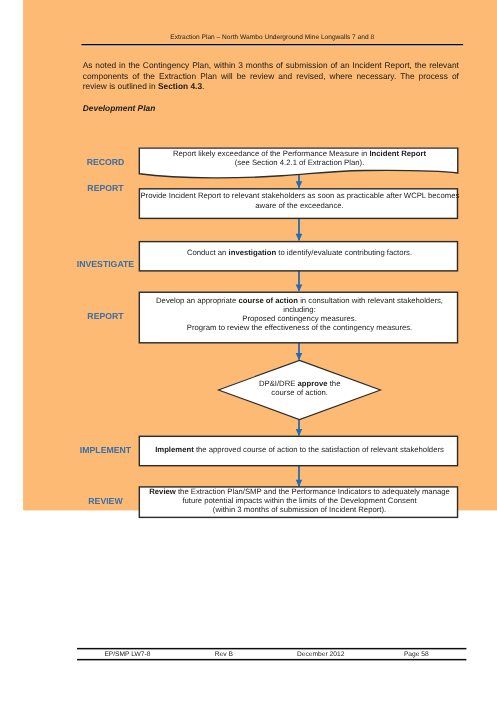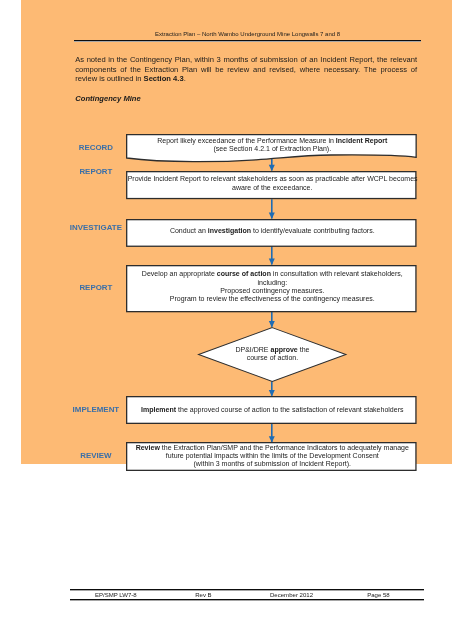--- a/index.html
+++ b/index.html
@@ -46,21 +46,21 @@
 
 <div class="page">
 
   <div class="hdr-text">Extraction Plan – North Wambo Underground Mine Longwalls 7 and 8</div>
   <div class="rule hdr-rule"></div>
 
   <div class="para">
     <span>As noted in the Contingency Plan, within 3 months of submission of an Incident Report, the relevant components of the Extraction Plan will be review and revised, where necessary.  The process of review is outlined in </span><b>Section 4.3</b><span>.</span>
   </div>
 
-  <div class="subhead">Contingency Mine</div>
+  <div class="subhead">Development Plan</div>
 
   <div class="chart">
 
     <svg class="wires" viewBox="0 0 452 640">
       <g stroke="#1f6cb4" stroke-width="1.6" fill="#1f6cb4" stroke-linecap="butt">
         <line x1="250.8" y1="157.6" x2="250.8" y2="170.6"></line>
         <polygon points="250.8,171.2 247.8,164.8 253.8,164.8" stroke="none"></polygon>
         <line x1="250.8" y1="199.2" x2="250.8" y2="218.4"></line>
         <polygon points="250.8,219.0 247.8,212.6 253.8,212.6" stroke="none"></polygon>
         <line x1="250.8" y1="246.0" x2="250.8" y2="264.4"></line>
@@ -89,21 +89,21 @@
     <div class="node" style="left:105.3px;top:171.4px;width:290.6px;height:28.2px;">
       <svg width="292.6" height="30.2" viewBox="0 0 292.6 30.2">
           <rect x="0.65" y="0.65" width="289.3" height="26.9" fill="#ffffff" stroke="#2d2d2d" stroke-width="1.3"></rect>
         </svg>
       <div class="txt" style="top:4px;">
         <span>Provide Incident Report to relevant stakeholders as soon as practicable after WCPL becomes</span><br>
         <span>aware of the exceedance.</span>
       </div>
     </div>
 
-    <div class="stage-label" style="left:14.9px;top:223px;">INVESTIGATE</div>
+    <div class="stage-label" style="left:14.9px;top:236px;">INVESTIGATE</div>
     <div class="node" style="left:105.3px;top:218.5px;width:290.6px;height:27.9px;">
       <svg width="292.6" height="29.9" viewBox="0 0 292.6 29.9">
           <rect x="0.65" y="0.65" width="289.3" height="26.599999999999998" fill="#ffffff" stroke="#2d2d2d" stroke-width="1.3"></rect>
         </svg>
       <div class="txt" style="top:8.5px;">
         <span>Conduct an </span><b>investigation</b><span> to identify/evaluate contributing factors.</span>
       </div>
     </div>
 
     <div class="stage-label" style="left:14.9px;top:282.5px;">REPORT</div>

